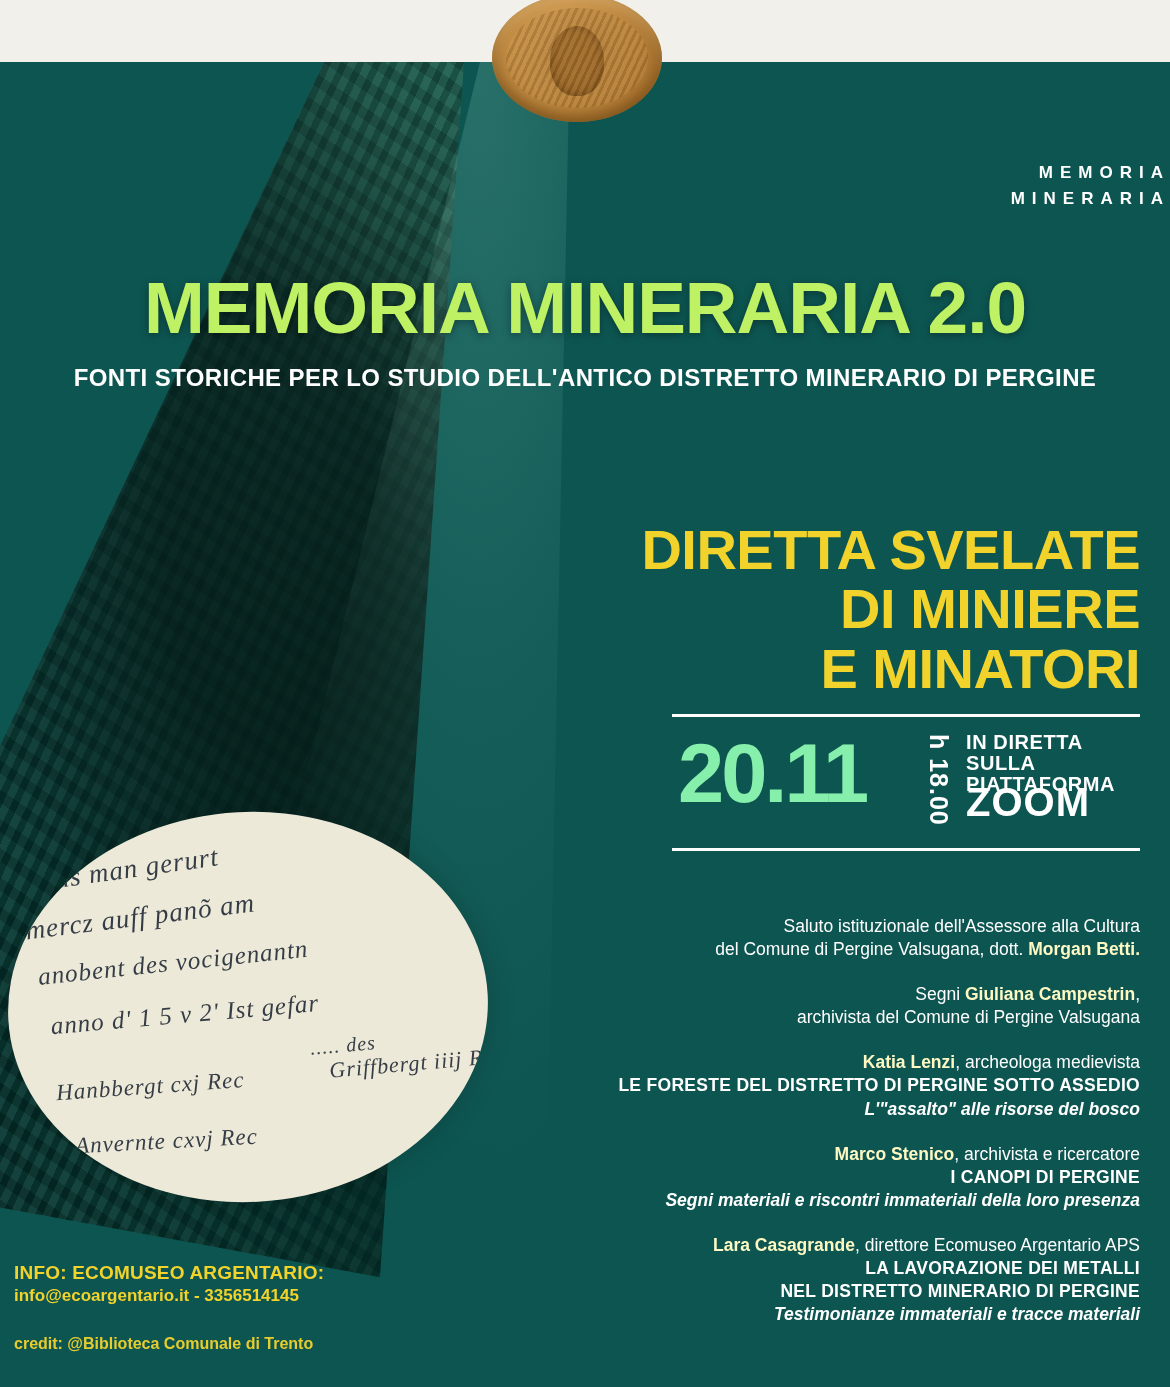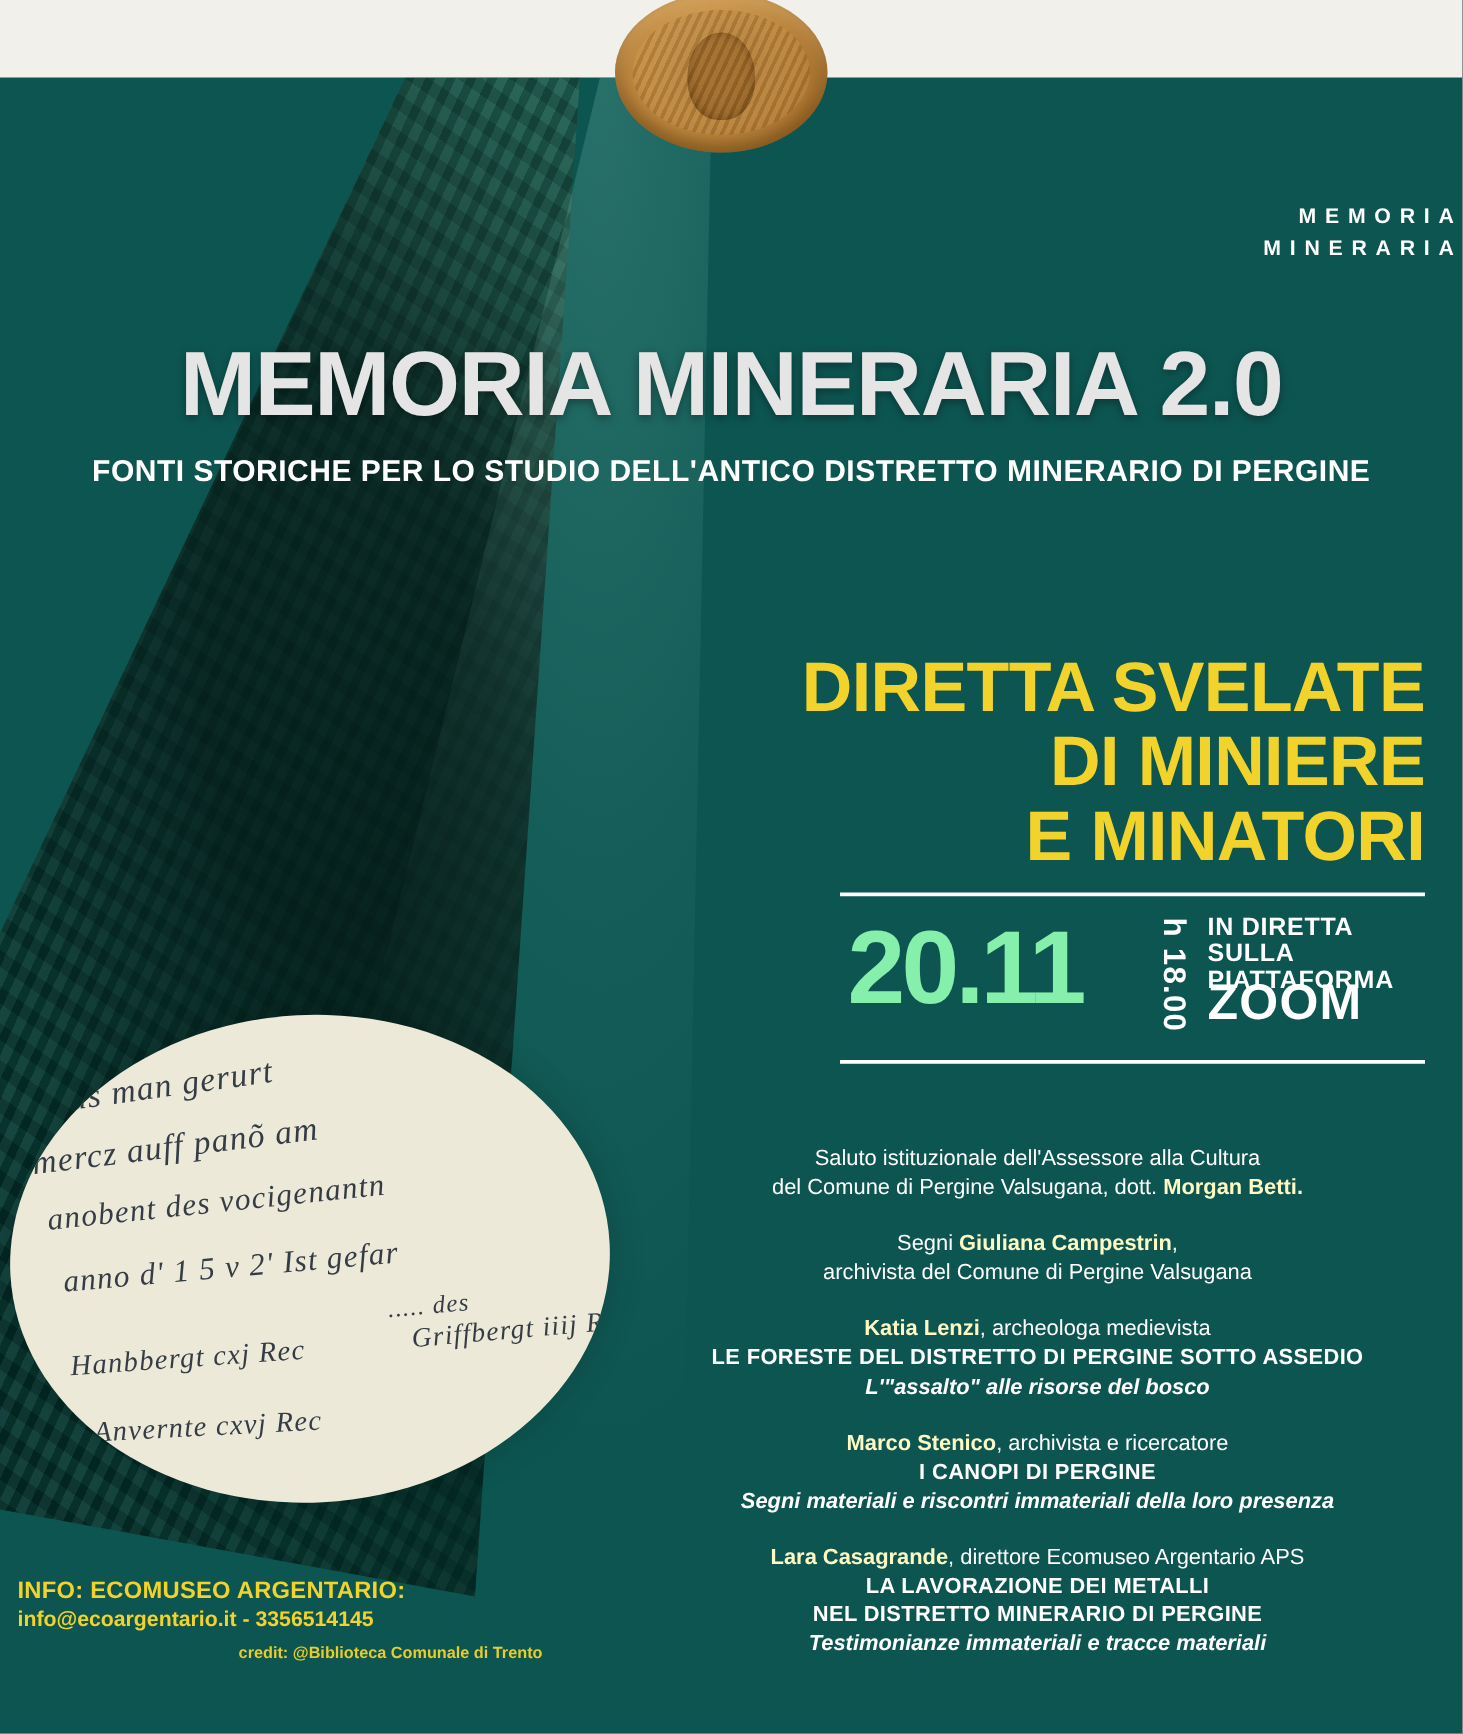--- a/index.html
+++ b/index.html
@@ -115,21 +115,21 @@
     color:#ffffff;
     font-size:17px;
     font-weight:700;
     letter-spacing:7px;
     line-height:1.55;
   }
 
   .title{
     position:absolute; top:266px; left:0; width:1170px;
     text-align:center;
-    color:#e5e5e5;
+    color:#bef264;
     font-size:73px;
     font-weight:700;
     letter-spacing:-1px;
     text-shadow:0 2px 8px rgba(0,0,0,.35);
   }
   .subtitle{
     position:absolute; top:364px; left:0; width:1170px;
     text-align:center;
     color:#ffffff;
     font-size:24px;
@@ -191,40 +191,40 @@
   }
 
   
   .program{
     position:absolute; top:915px; left:520px; width:620px;
     color:#ffffff;
     text-align:right;
     font-size:17.5px;
     line-height:1.32;
   }
-  .prog-item{ margin-bottom:22px;text-align:center; }
+  .prog-item{ margin-bottom:22px; }
   .prog-item:last-child{ margin-bottom:0; }
   .hl{ color:#fef9c3; font-weight:700; }
   .bold{ font-weight:700; }
   .ital{ font-style:italic; }
   .caps{ letter-spacing:.3px; }
 
   
   .info{
     position:absolute; left:14px; top:1262px; width:420px;
     font-weight:700;
   }
   .info-title{
     color:#f2d32c; font-size:19px; letter-spacing:.2px;
   }
   .info-mail{
     color:#f2d32c; font-size:17px; margin-top:2px;
   }
   .credit{
-    color:#f2d32c; font-size:13px; margin-top:8px; opacity:.95;text-align:right;
+    color:#f2d32c; font-size:16px; margin-top:29px; opacity:.95;
   }
 </style>
 </head>
 <body>
 
 <div class="poster">
 
   <div class="top-band"></div>
 
   <div class="cone">

